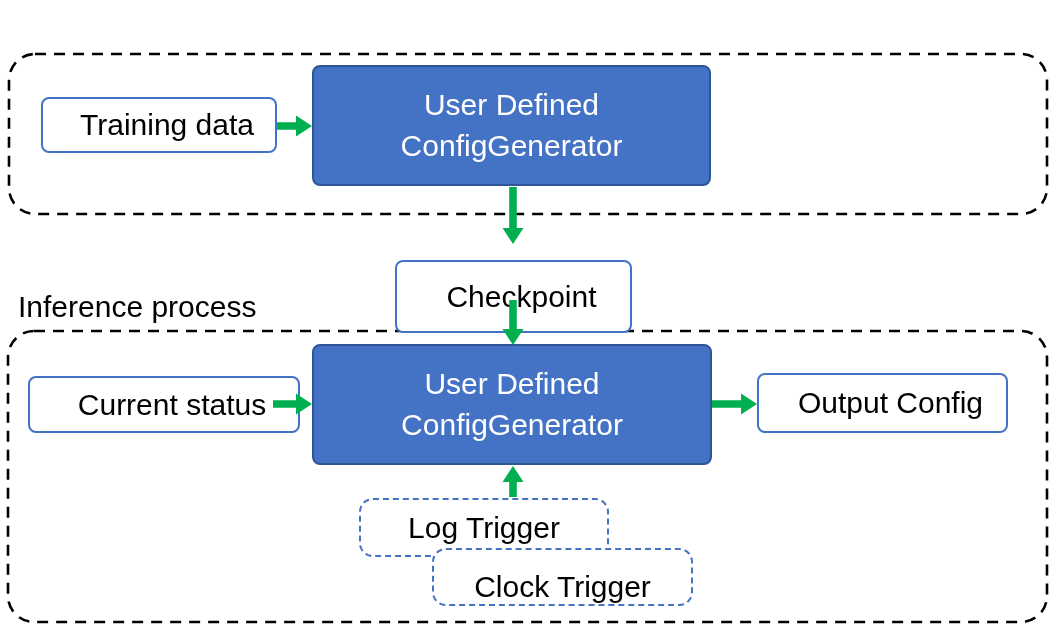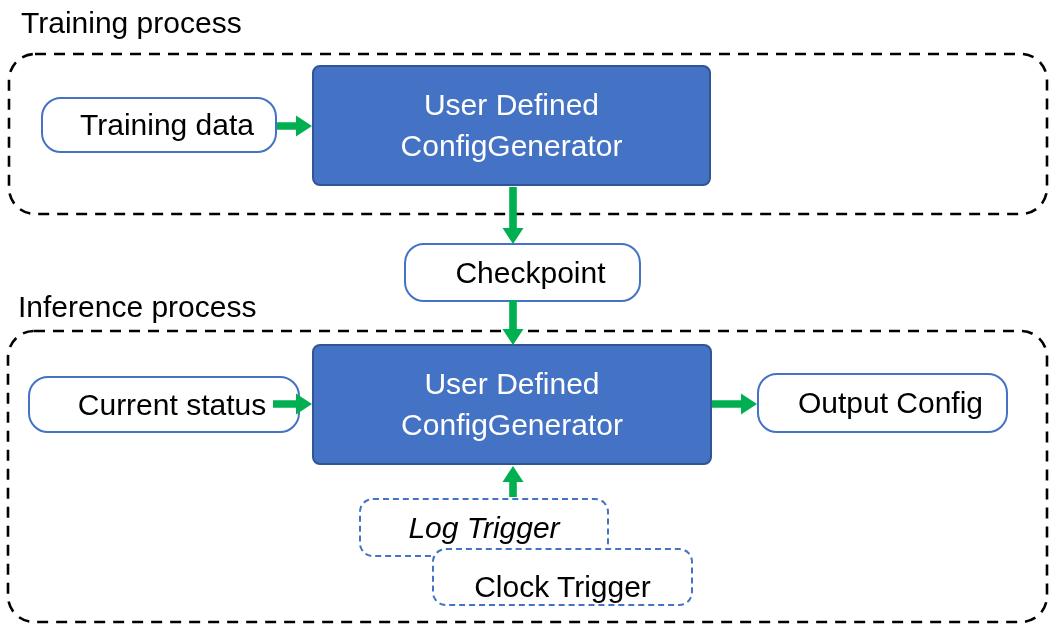--- a/index.html
+++ b/index.html
@@ -22,21 +22,21 @@
   .section-label{
     position:absolute;color:var(--text-dark);font-size:30px;line-height:1.1;
     white-space:nowrap;z-index:1;letter-spacing:0px;
   }
   .node{
     position:absolute;display:flex;align-items:center;justify-content:center;
     box-sizing:border-box;background:#ffffff;color:var(--text-dark);
     font-size:30px;white-space:nowrap;z-index:1;text-align:center;
   }
   .node.light{
-    border:2px solid var(--light-node-border);border-radius:20px;padding-left:16px;
+    border:2px solid var(--light-node-border);border-radius:8px;padding-left:16px;
   }
   .node.blue{
     background:var(--node-fill-blue);border:2.5px solid var(--node-border-blue);
     border-radius:8px;color:var(--text-light);flex-direction:column;
     line-height:1.35;z-index:1;
   }
   .node.trigger{
     border:2.5px dashed var(--light-node-border);border-radius:14px;
   }
   .z2{z-index:2;align-items:flex-end;}
@@ -44,50 +44,49 @@
 </head>
 <body>
 
 <div class="canvas">
 
   <svg class="layer-svg bg" viewBox="0 0 1057 631">
     <rect x="9" y="54" width="1038" height="160" rx="26" fill="none" stroke="var(--container-border)" stroke-width="2.6" stroke-dasharray="11 8"></rect>
     <rect x="8" y="331" width="1039" height="291" rx="26" fill="none" stroke="var(--container-border)" stroke-width="2.6" stroke-dasharray="11 8"></rect>
   </svg>
 
-  <div class="section-label" style="left:21px;top:6px;">Training process</div>
   <div class="section-label" style="left:18px;top:290px;">Inference process</div>
 
   <div class="node light" style="left:41px;top:97px;width:236px;height:56px;">
     <span>Training data</span>
   </div>
 
   <div class="node blue" style="left:312px;top:65px;width:399px;height:121px;">
     <span>User Defined</span>
     <span>ConfigGenerator</span>
   </div>
 
-  <div class="node light" style="left:395px;top:243px;width:237px;height:59px;margin-left:9px;">
+  <div class="node light" style="left:395px;top:260px;width:237px;height:73px;">
     <span>Checkpoint</span>
   </div>
 
   <div class="node light" style="left:28px;top:376px;width:272px;height:57px;">
     <span>Current status</span>
   </div>
 
   <div class="node blue" style="left:312px;top:344px;width:400px;height:121px;">
     <span>User Defined</span>
     <span>ConfigGenerator</span>
   </div>
 
   <div class="node light" style="left:757px;top:373px;width:251px;height:60px;">
     <span>Output Config</span>
   </div>
 
-  <div class="node trigger" style="left:359px;top:498px;width:250px;height:59px;font-style:italic;">
+  <div class="node trigger" style="left:359px;top:498px;width:250px;height:59px;">
     <span>Log Trigger</span>
   </div>
 
   <div class="node trigger z2" style="left:432px;top:548px;width:261px;height:58px;">
     <span>Clock Trigger</span>
   </div>
 
   <svg id="arrows" class="layer-svg fg" viewBox="0 0 1057 631">
       <path d="M277.0,129.8 L296.0,129.8 L296.0,136.5 L312.0,126.0 L296.0,115.5 L296.0,122.2 L277.0,122.2 Z" fill="var(--arrow-green)"></path>
       <path d="M509.2,187.0 L509.2,228.0 L502.5,228.0 L513.0,244.0 L523.5,228.0 L516.8,228.0 L516.8,187.0 Z" fill="var(--arrow-green)"></path>

